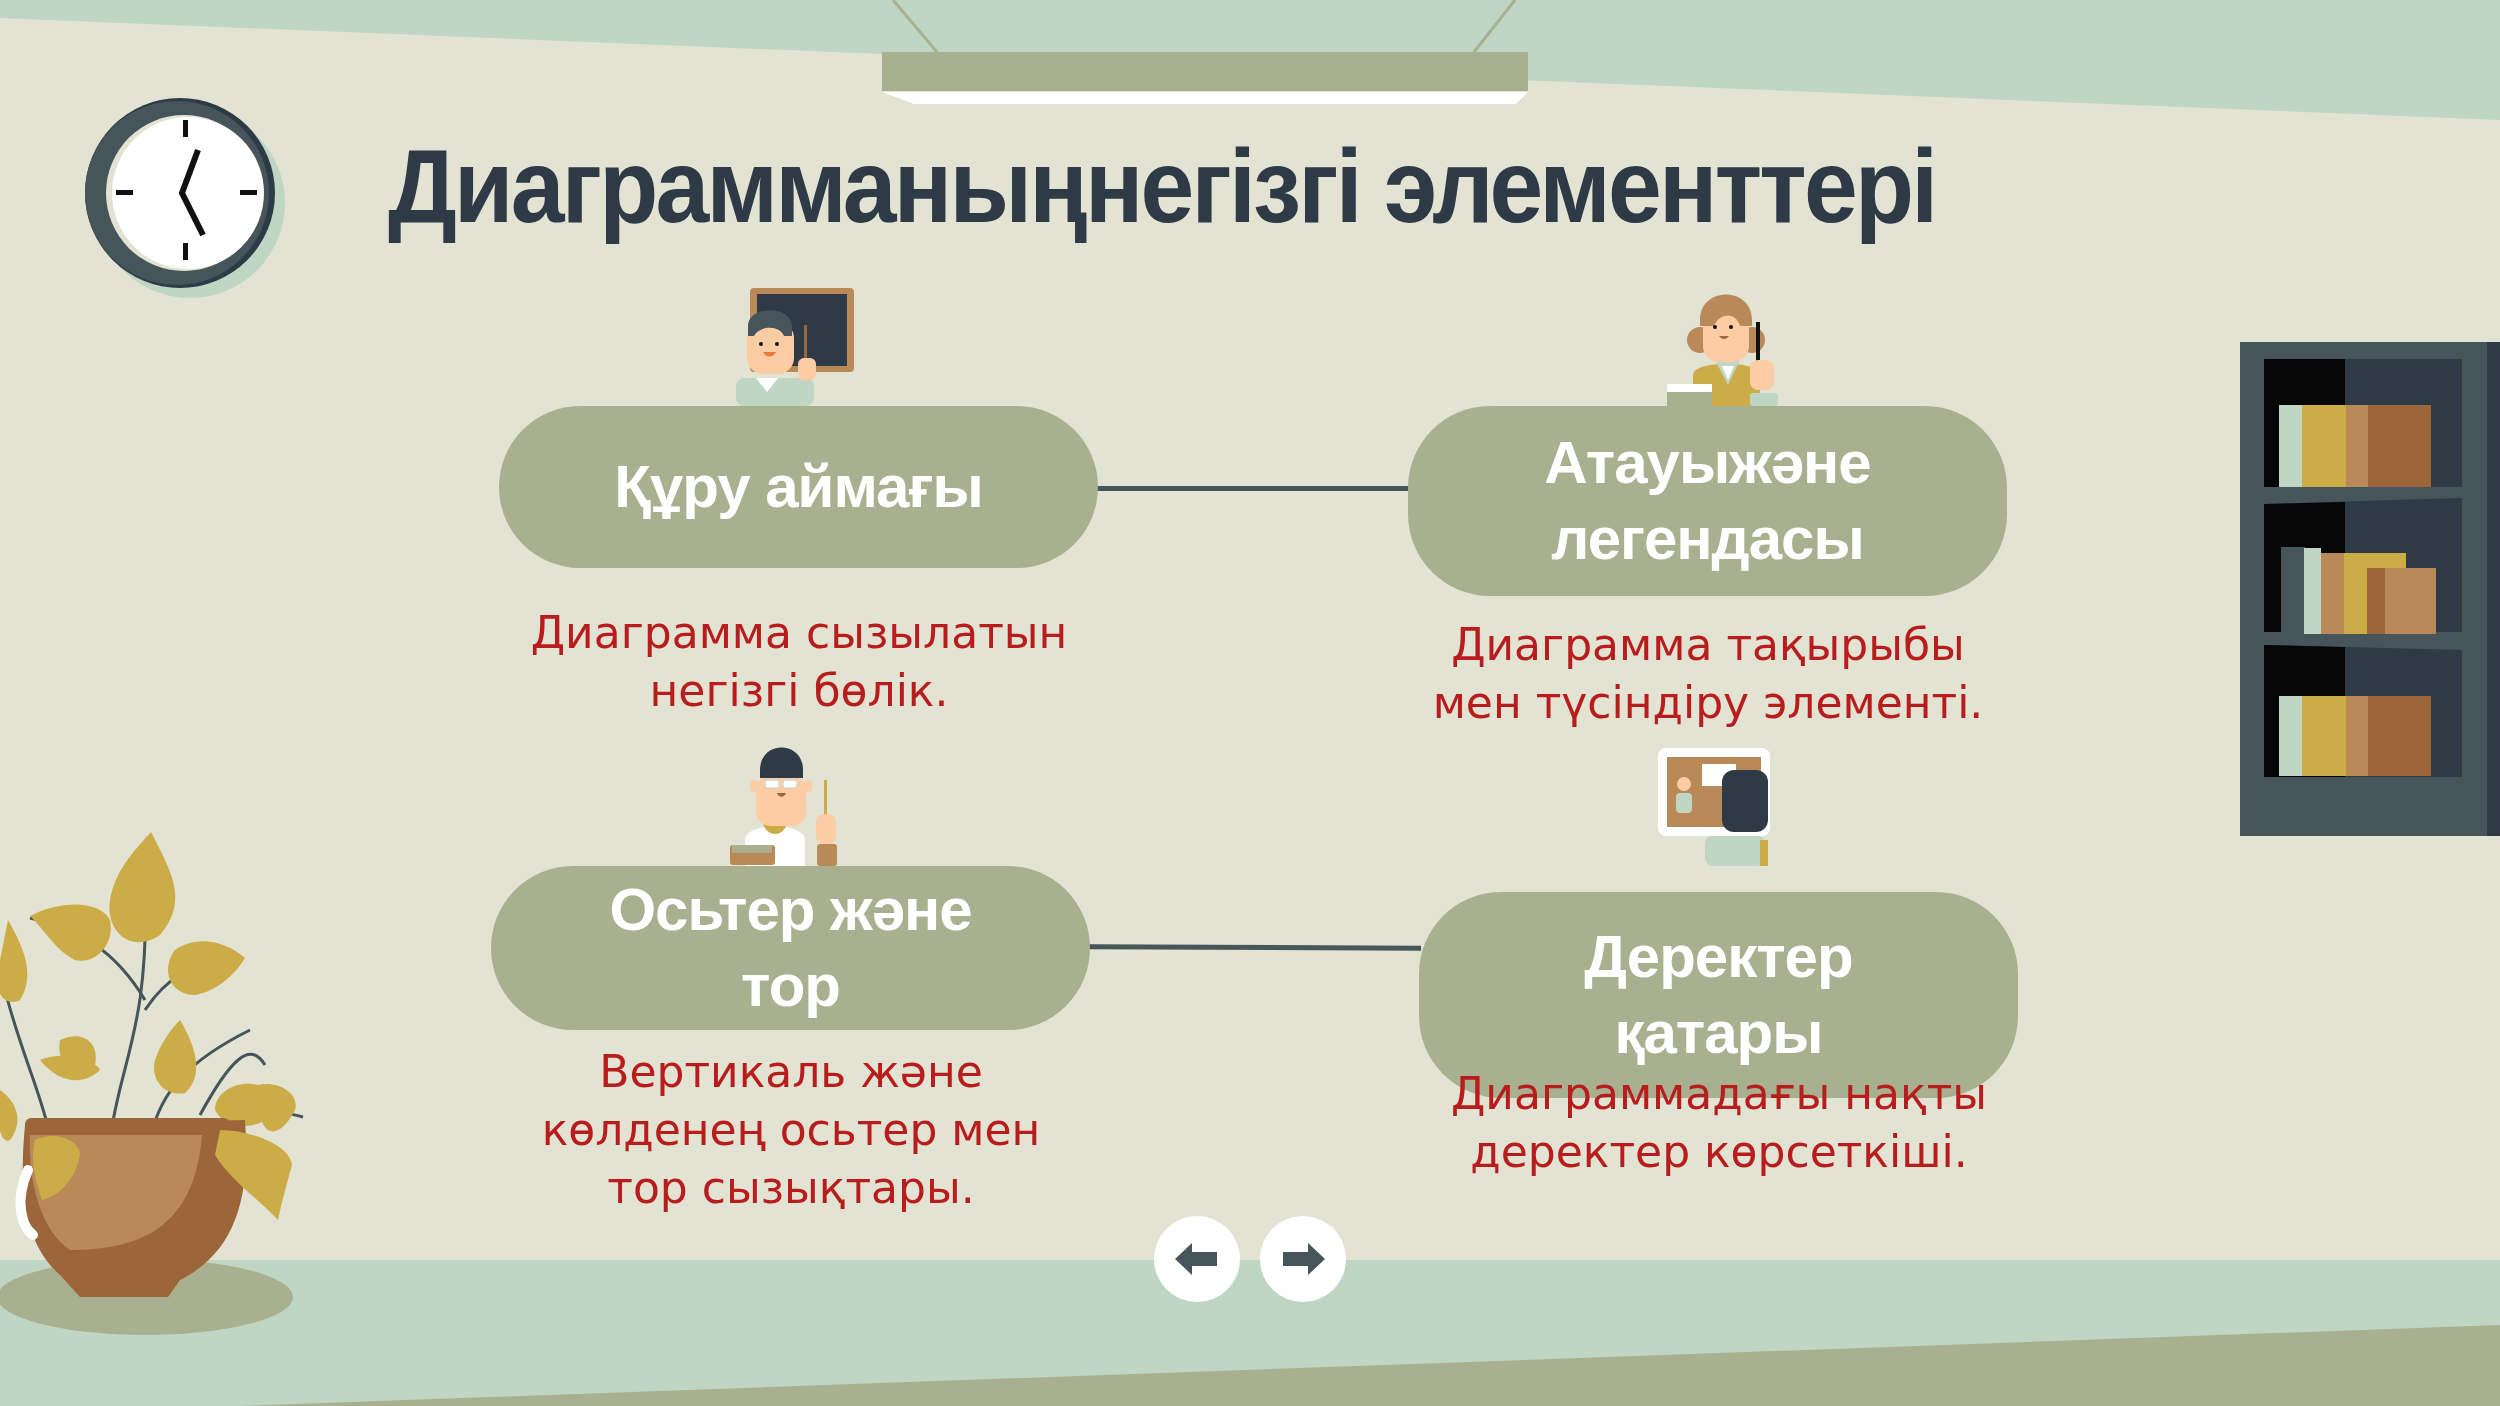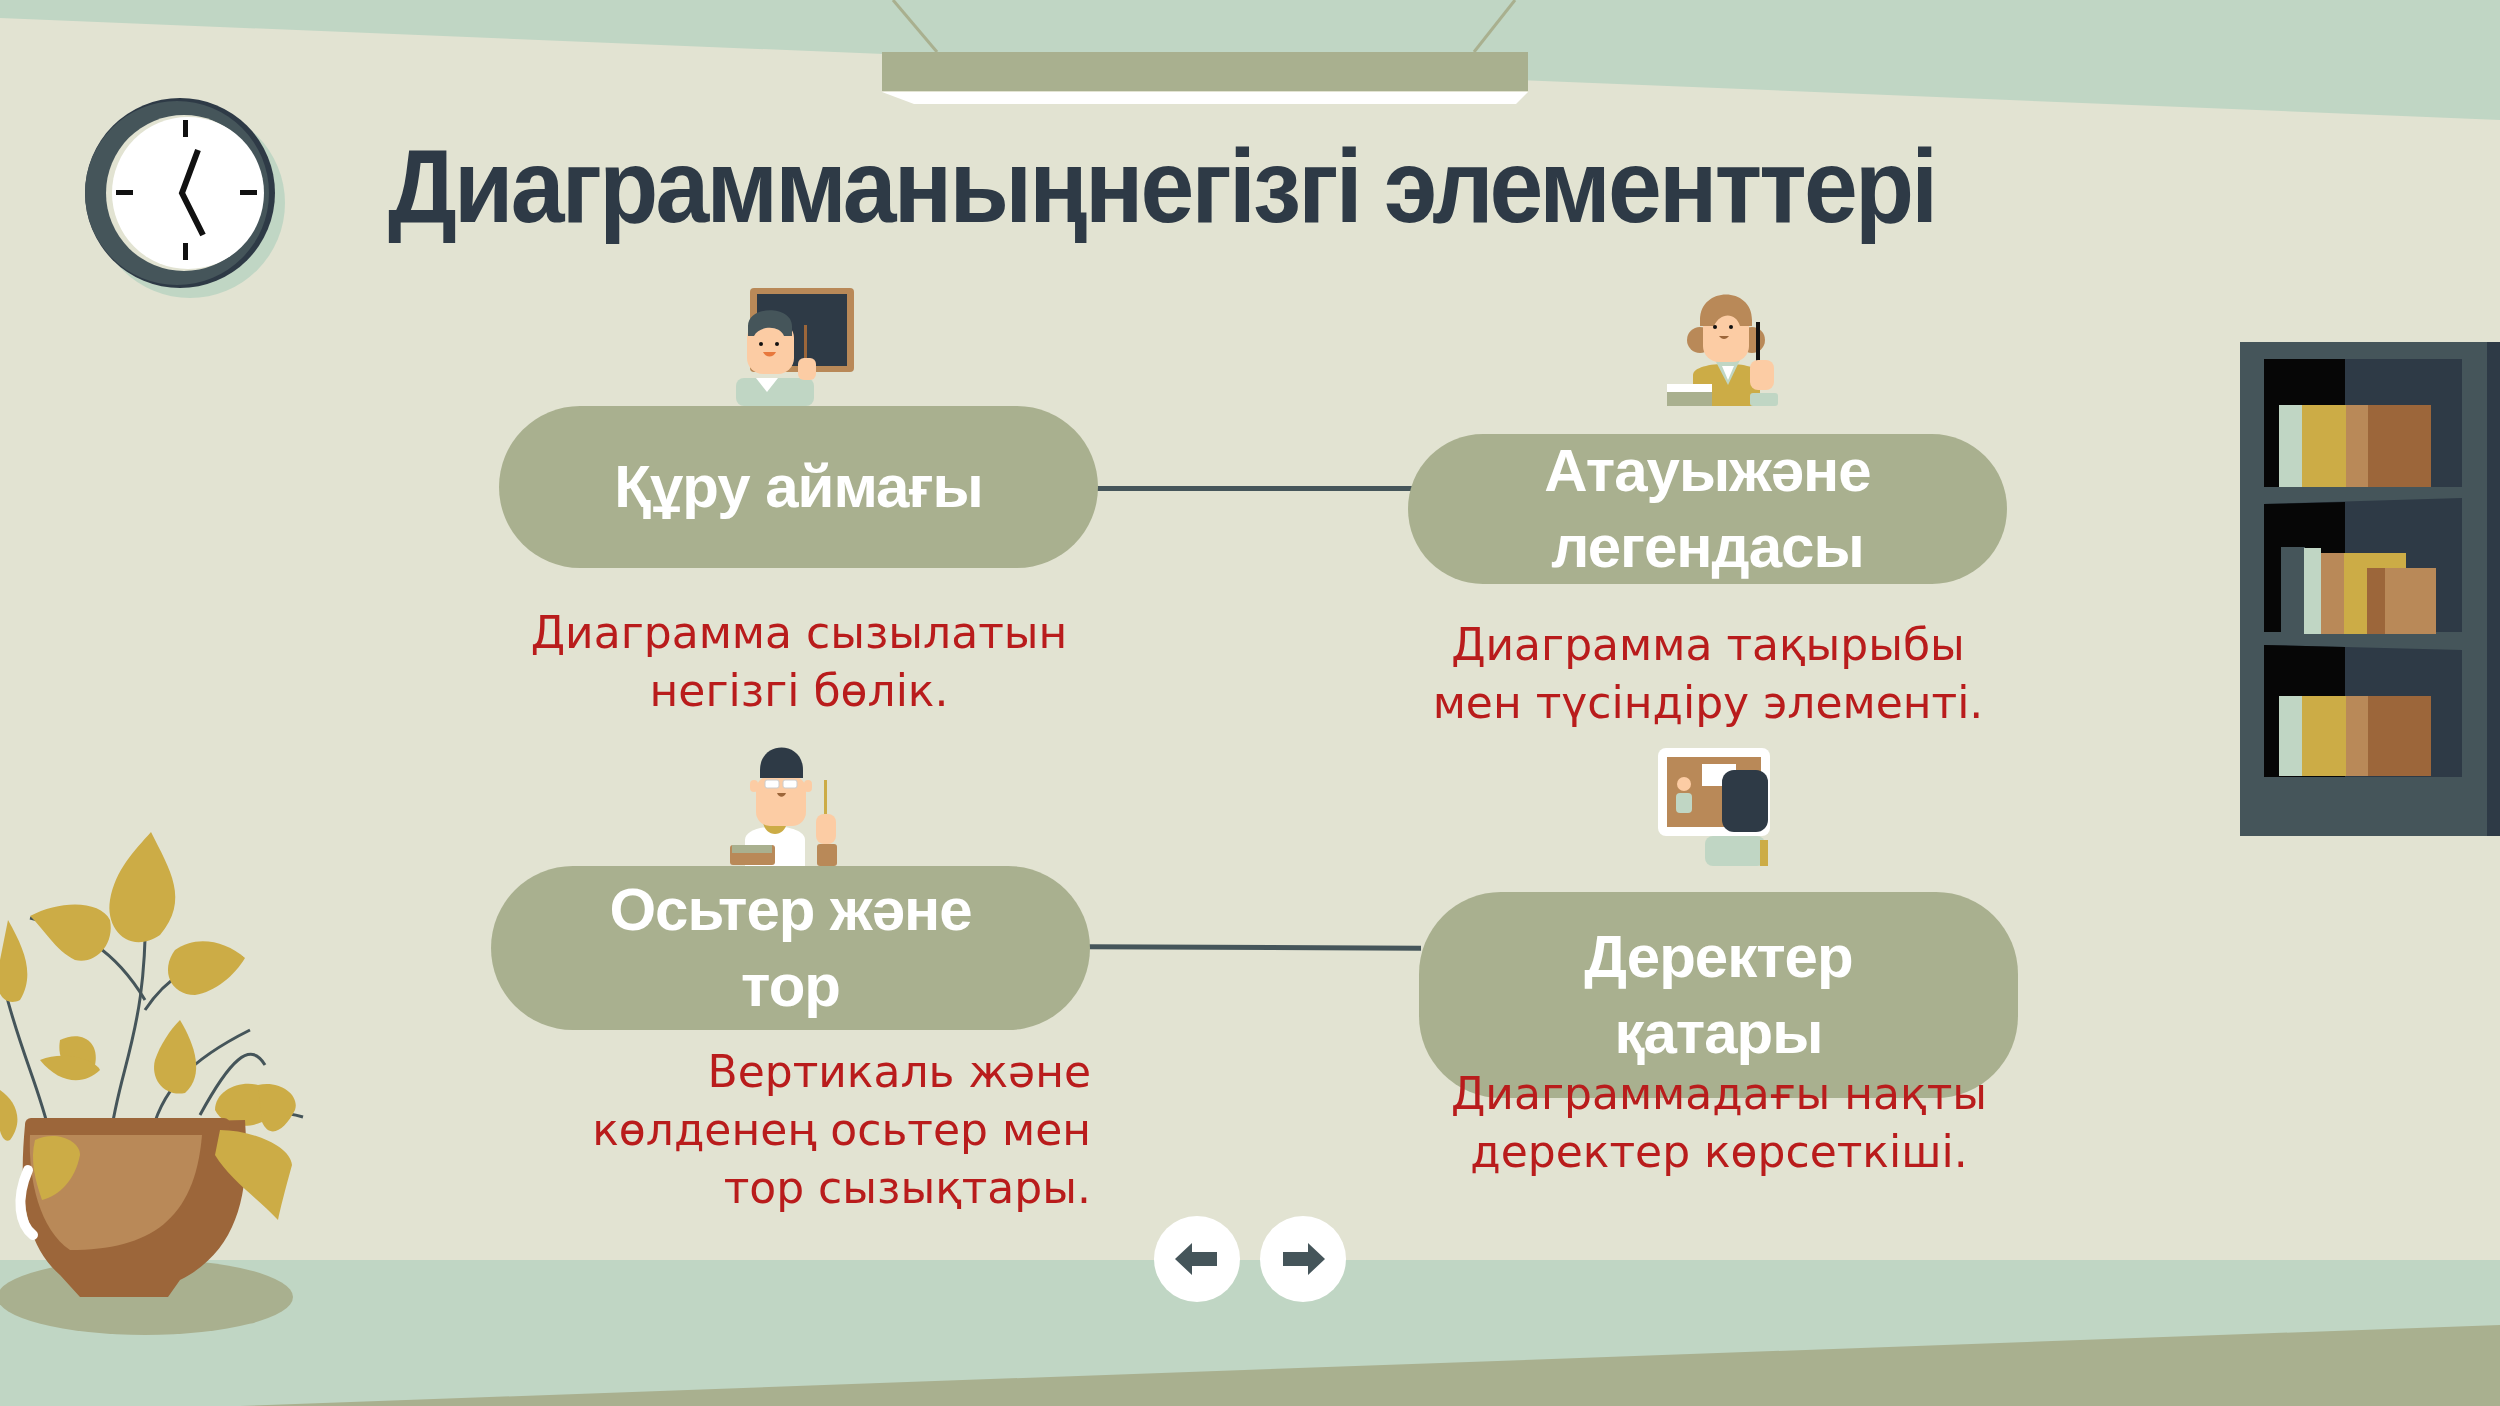--- a/index.html
+++ b/index.html
@@ -169,38 +169,38 @@
 </svg>
 
 <div class="title">Диаграмманыңнегізгі элементтері</div>
 
 <div class="connector" style="left:1097px; top:486px; width:315px;"></div>
 <div class="connector" style="left:1089px; top:945px; width:332px; transform:rotate(0.3deg);"></div>
 
 <div class="pill" style="left:499px; top:406px; width:599px; height:162px;text-align:right;">
   <span class="pill-label">Құру аймағы</span>
 </div>
-<div class="pill" style="left:1408px; top:406px; width:599px; height:150px;margin-top:28px;">
+<div class="pill" style="left:1408px; top:406px; width:599px; height:190px;">
   <span class="pill-label">Атауыжәне
 легендасы</span>
 </div>
 <div class="pill" style="left:491px; top:866px; width:599px; height:164px;">
   <span class="pill-label">Осьтер және
 тор</span>
 </div>
 <div class="pill" style="left:1419px; top:892px; width:599px; height:206px;">
   <span class="pill-label">Деректер
 қатары</span>
 </div>
 
 <div class="desc" style="left:499px; top:604px; width:630px; margin-left:-15px;">Диаграмма сызылатын
 негізгі бөлік.</div>
 <div class="desc" style="left:1408px; top:604px; width:620px; margin-left:-10px;margin-top:12px;">Диаграмма тақырыбы
 мен түсіндіру элементі.</div>
-<div class="desc" style="left:491px; top:1043px; width:600px;text-align:right;">Вертикаль және
+<div class="desc" style="left:491px; top:1043px; width:600px;">Вертикаль және
 көлденең осьтер мен
 тор сызықтары.</div>
 <div class="desc" style="left:1419px; top:1065px; width:600px;">Диаграммадағы нақты
 деректер көрсеткіші.</div>
 
 <div class="nav-btn" style="left:1154px; top:1216px;">
   <svg width="44" height="32" viewBox="0 0 44 32">
     <polygon points="0,16 17,0 17,9 42,9 42,23 17,23 17,32" fill="#45555A"></polygon>
   </svg>
 </div>

